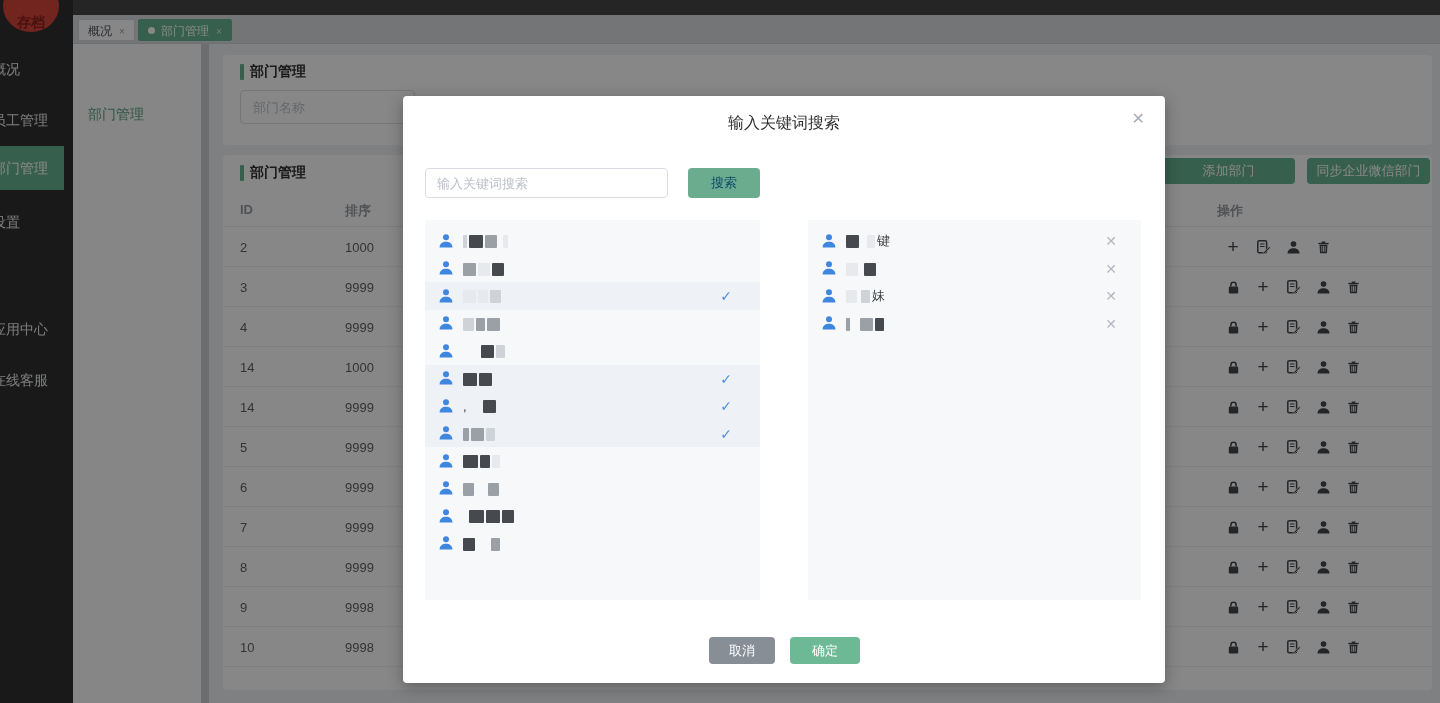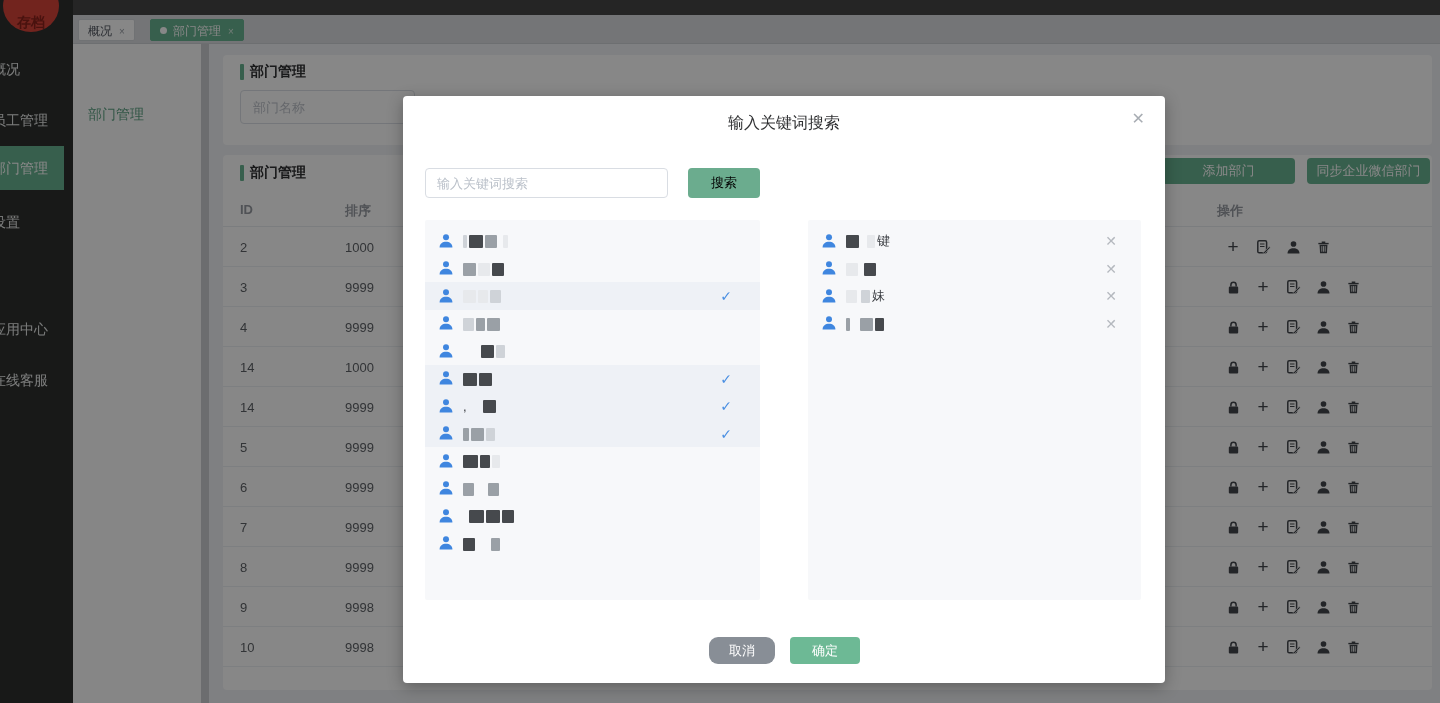--- a/index.html
+++ b/index.html
@@ -64,46 +64,46 @@
 
   
   #overlay { position:absolute; inset:0; width:1440px; height:703px; background:rgba(0,0,0,0.47); z-index:10; }
   #modal { position:absolute; left:403px; top:96px; width:762px; height:587px; background:#ffffff;
     border-radius:4px; z-index:20; box-shadow:0 4px 16px rgba(0,0,0,0.3); }
   #modal-title { position:absolute; left:0; top:17px; width:762px; text-align:center; font-size:16px; color:#303133; }
   #modal-close { position:absolute; right:20px; top:13px; font-size:16px; color:#a8adb3; cursor:pointer; }
   #kw-input { position:absolute; left:22px; top:72px; width:243px; height:30px; border:1px solid #d9dde3;
     border-radius:4px; font-size:13px; padding:0 11px; color:#606266; outline:none; }
   #kw-input::placeholder { color:#bac0c9; }
-  #btn-search { position:absolute; left:285px; top:72px; width:72px; height:30px; background:#6bac8e; color:#000000;
+  #btn-search { position:absolute; left:285px; top:72px; width:72px; height:30px; background:#6bac8e; color:#0c4a6e;
     border:none; border-radius:4px; font-size:13px; cursor:pointer; }
   .panel { position:absolute; top:124px; height:380px; background:#f7f8fa; border-radius:2px; overflow:hidden; padding-top:7px; }
   #panel-left { left:22px; width:335px; }
   #panel-right { left:405px; width:333px; }
   .mrow { position:relative; height:27.5px; display:flex; align-items:center; padding-left:13px; cursor:pointer; }
   .mrow.selected { background:#eef1f6; }
   .uicon { width:16px; height:16px; margin-right:9px; flex:0 0 16px; color:#3f86df; }
   .seg-block { display:inline-block; height:13px; border-radius:1px; margin-right:2px; vertical-align:middle; }
   .seg-text { font-size:13px; color:#3a3d42; margin-right:2px; }
   .seg-gap { display:inline-block; height:1px; }
   .check { position:absolute; right:28px; top:6px; color:#4a8fe2; font-size:14px; font-weight:bold; }
   .remove-x { position:absolute; right:24px; top:6px; color:#b4b8be; font-size:14px; cursor:pointer; }
   .modal-btn { position:absolute; top:541px; height:27px; border:none; border-radius:4px; color:#fff; font-size:13px; cursor:pointer; }
-  #btn-cancel { left:306px; width:66px; background:#888e96;border-radius:9px; }
+  #btn-cancel { left:306px; width:66px; background:#888e96; }
   #btn-confirm { left:387px; width:70px; background:#6db995; }
 </style>
 </head>
 <body>
 
 <div id="app">
 
   <div id="topstrip"></div>
   <div id="tabbar">
       <div class="tab" style="left: 14px;"><span>概况</span><span class="tab-x">×</span></div>
-      <div class="tab active" style="left: 86px;"><span class="dot"></span><span>部门管理</span><span class="tab-x">×</span></div>
+      <div class="tab active" style="left: 74px;"><span class="dot"></span><span>部门管理</span><span class="tab-x">×</span></div>
     </div>
 
   <div id="sidebar">
     <div id="side-badge">存档</div>
     <div id="sidebar-items">
         <div class="side-item" style="top: 59px;">概况</div>
         <div class="side-item" style="top: 110px;">员工管理</div>
         <div class="side-item active" style="top: 146px;">部门管理</div>
         <div class="side-item" style="top: 212px;">设置</div>
         <div class="side-item" style="top: 319px;">应用中心</div>

